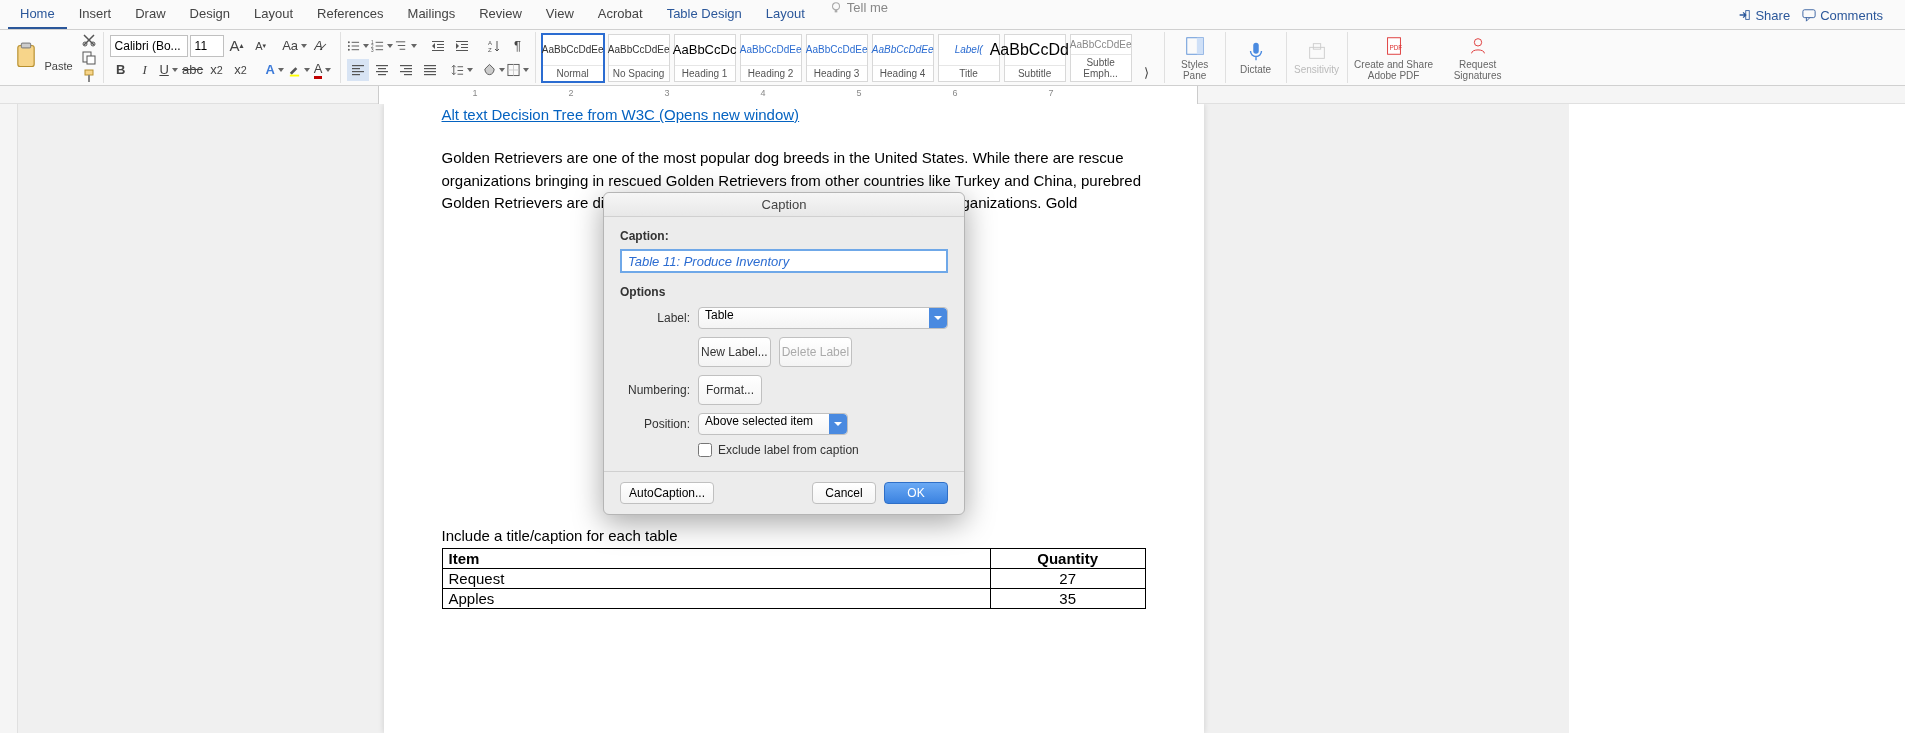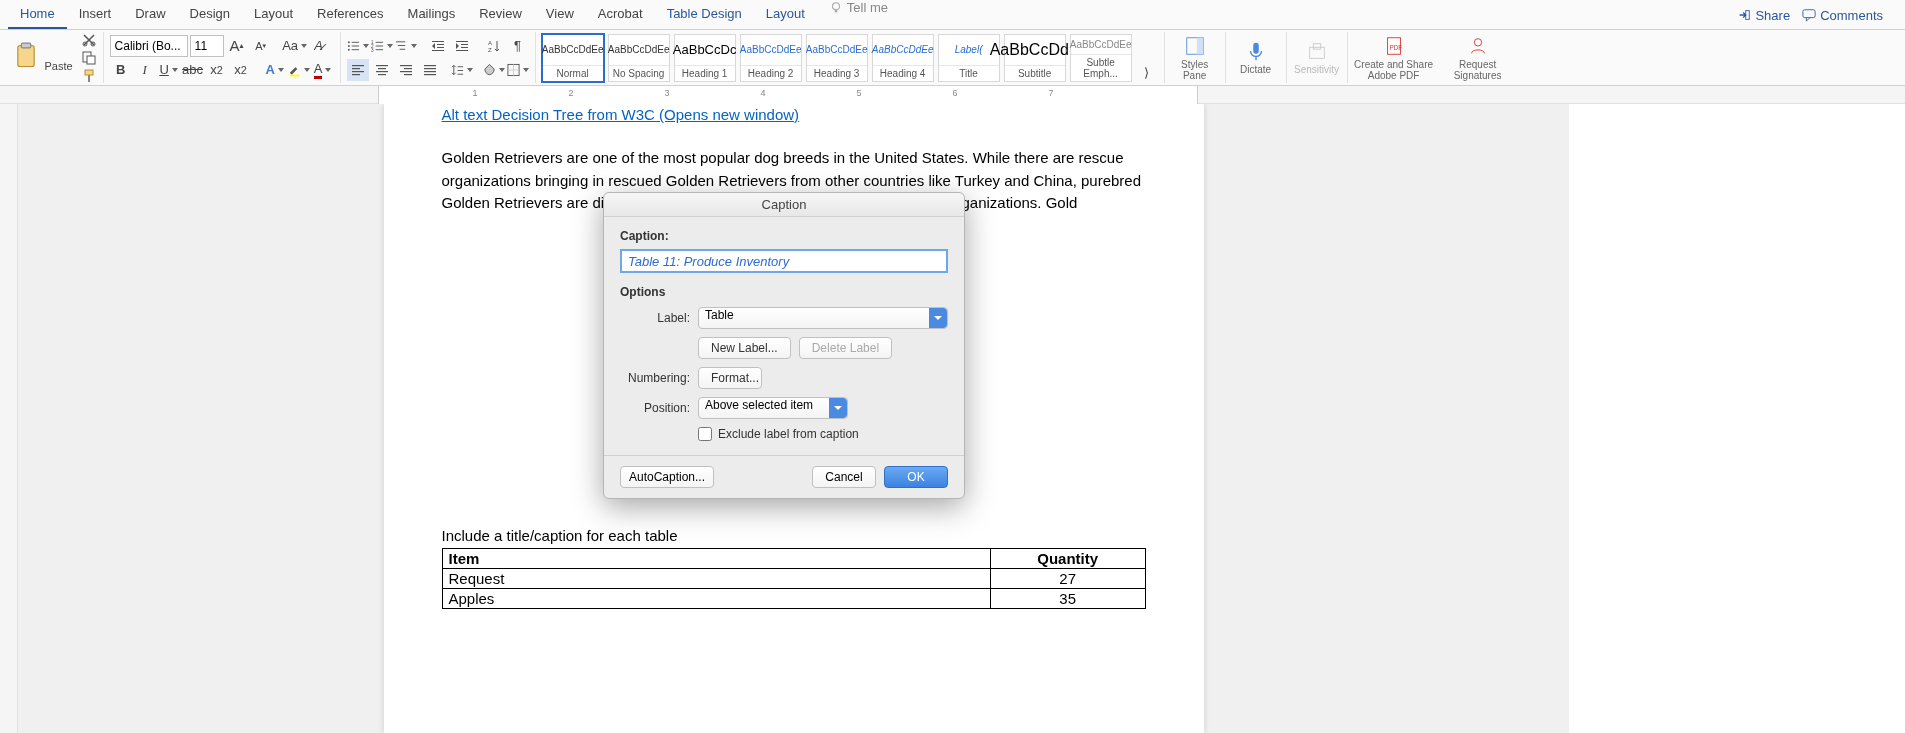--- a/index.html
+++ b/index.html
@@ -73,21 +73,21 @@
 .dialog-title { text-align: center; font-size: 13px; color: #444; padding: 4px 0; border-bottom: 1px solid #d0d0d0; background: linear-gradient(#f6f6f6,#e8e8e8); border-radius: 6px 6px 0 0; }
 .dialog-body { padding: 12px 16px 14px; }
 .dlg-label { font-size: 12px; font-weight: bold; color: #333; margin-bottom: 6px; }
 .dlg-input { width: 100%; height: 24px; border: 2px solid #6fa8e8; border-radius: 0; padding: 0 6px; font-size: 13px; color: #2b6cd1; font-style: italic; background: #fff; }
 .dlg-row { display: flex; align-items: center; margin-top: 8px; gap: 8px; }
 .dlg-row-label { width: 70px; text-align: right; font-size: 12px; color: #333; }
 .dlg-select { flex: 1; height: 22px; border: 1px solid #c0c0c0; border-radius: 4px; background: linear-gradient(#fff,#f4f4f4); font-size: 12px; padding: 0 6px; position: relative; display: flex; }
 .dlg-select.short { flex: 0 0 150px; }
 .sel-arrow { position: absolute; right: 0; top: 0; bottom: 0; width: 18px; background: #4a8ae0; border-radius: 0 4px 4px 0; display: flex; align-items: center; justify-content: center; }
 .sel-arrow::after { content: ""; border-left: 4px solid transparent; border-right: 4px solid transparent; border-top: 4px solid #fff; }
-.dlg-btn { height: 22px; padding: 0 12px; border: 1px solid #c0c0c0; border-radius: 4px; background: linear-gradient(#fff,#f4f4f4); font-size: 12px; color: #333; cursor: pointer; }
+.dlg-btn { height: 30px; padding: 0 2px; border: 1px solid #c0c0c0; border-radius: 4px; background: linear-gradient(#fff,#f4f4f4); font-size: 12px; color: #333; cursor: pointer; }
 .dlg-btn.disabled { color: #aaa; }
 .dlg-check { display: flex; align-items: center; gap: 6px; font-size: 12px; color: #333; margin-left: 78px; margin-top: 8px; }
 .dlg-check input { width: 14px; height: 14px; }
 .dlg-footer { display: flex; justify-content: space-between; padding: 10px 16px; border-top: 1px solid #d0d0d0; }
 .dlg-footer-right { display: flex; gap: 8px; }
 .btn-mac { height: 22px; width: 64px; border: 1px solid #c0c0c0; border-radius: 4px; background: linear-gradient(#fff,#f4f4f4); font-size: 12px; cursor: pointer; }
 .btn-mac.primary { background: linear-gradient(#6aa9f4,#3b82e0); color: #fff; border-color: #2f6fc7; }
 .btn-mac.auto { width: 94px; }
 
 

